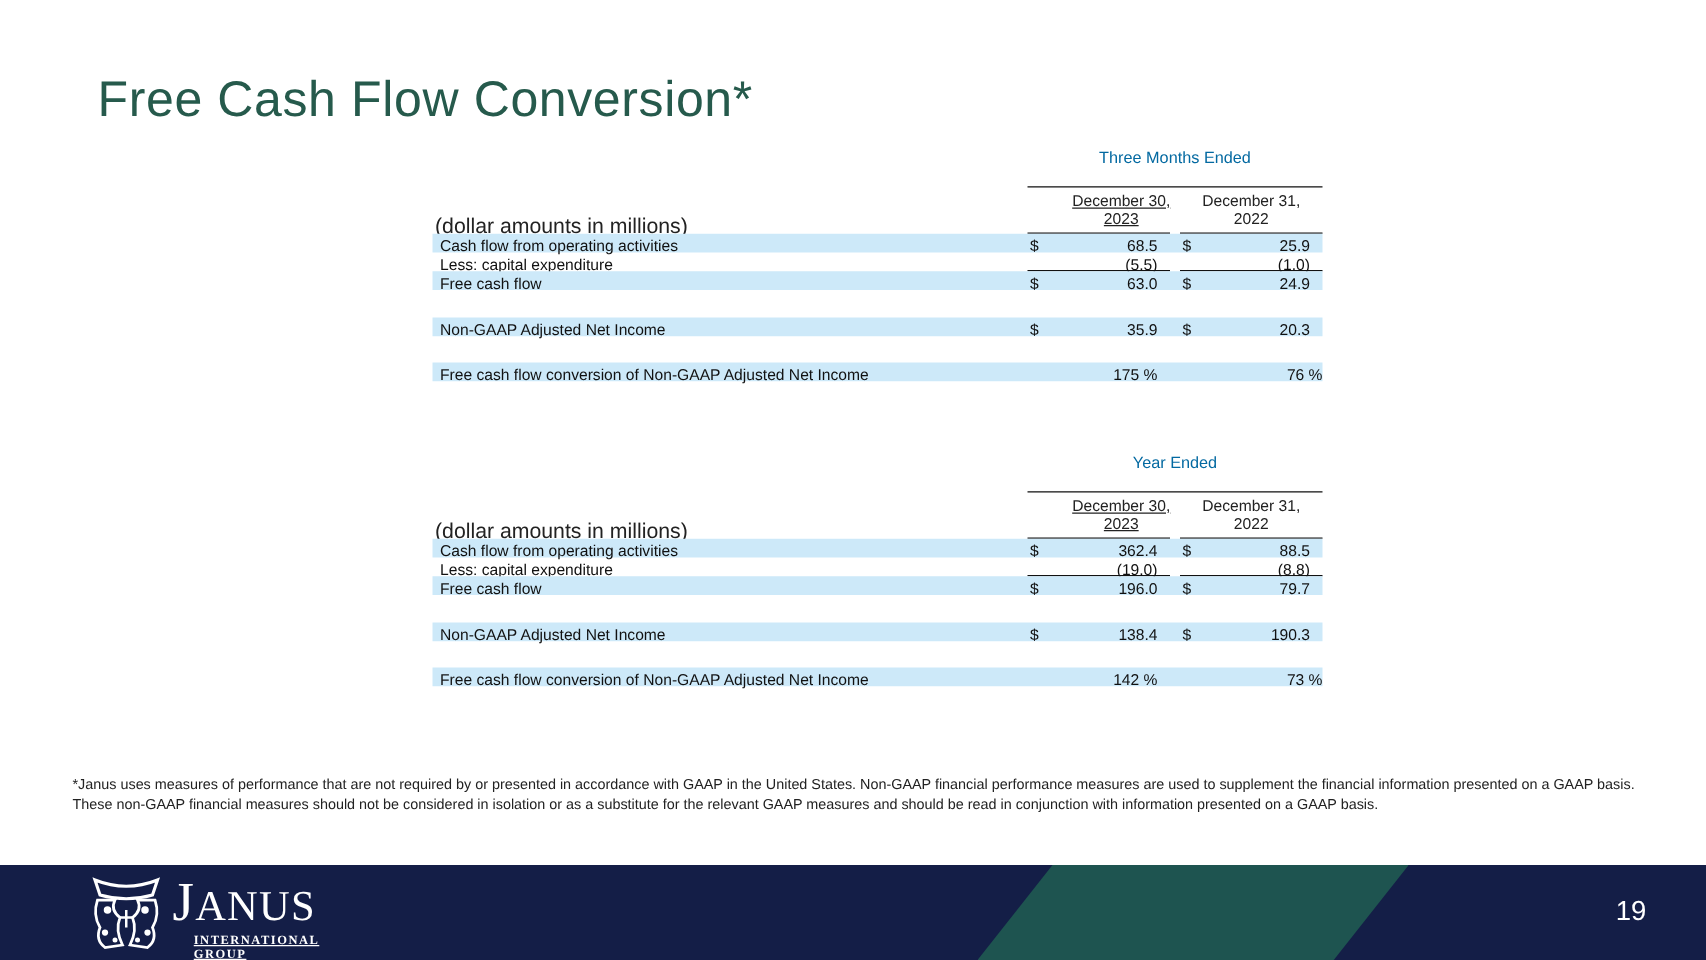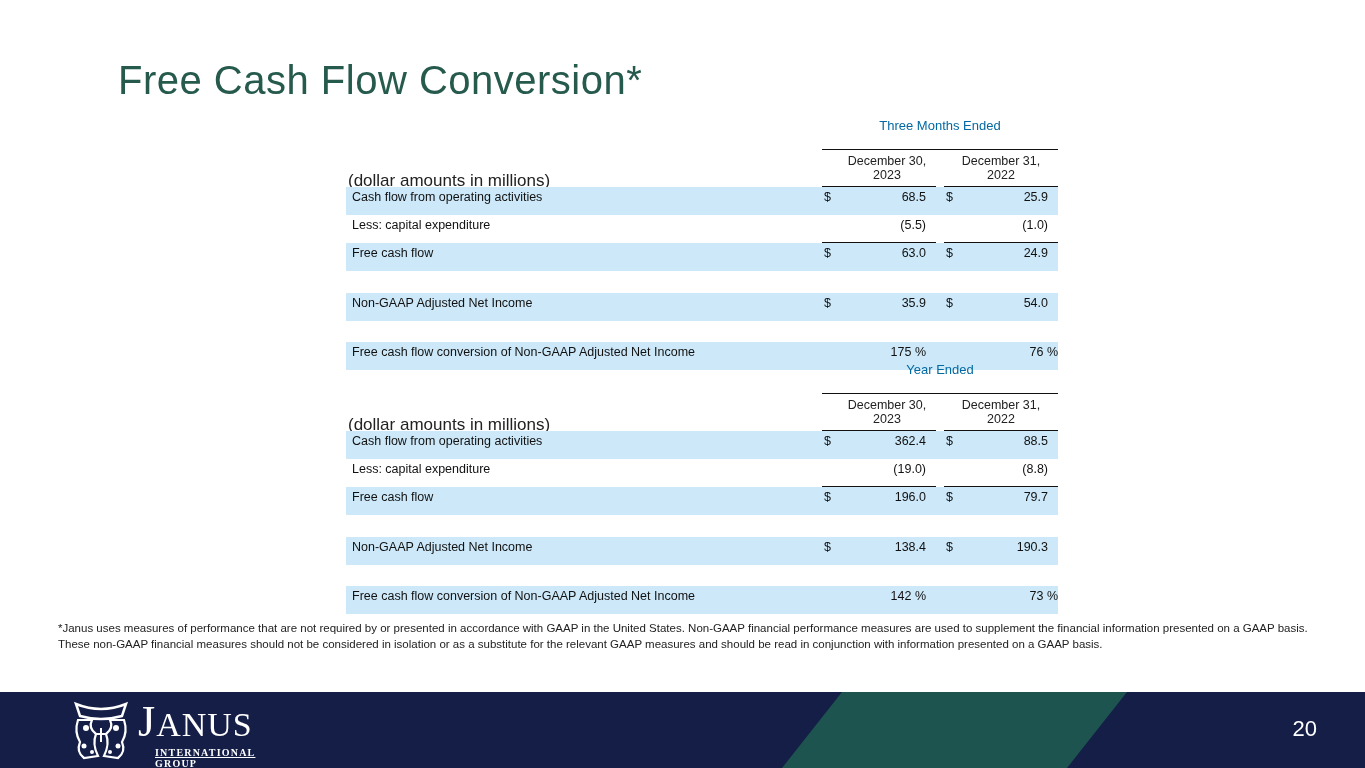--- a/index.html
+++ b/index.html
@@ -1,53 +1,53 @@
 <!DOCTYPE html>
 <html><head>
 <meta charset="utf-8">
 <style>
   * { box-sizing: border-box; margin: 0; padding: 0; }
   html, body { width: 1365px; height: 768px; overflow: hidden; background: #ffffff; }
   body { position: relative; font-family: "Liberation Sans", sans-serif; color: #111; }
 
   .title {
     position: absolute; left: 78px; top: 58px;
-    font-size: 40px; color: #265a4c; font-weight: normal; letter-spacing: 0.5px; margin-left: 40px;
+    font-size: 40px; color: #265a4c; font-weight: normal; letter-spacing: 0.5px;
   }
 
   .fin-table { position: absolute; left: 346px; width: 712px; }
   .table-q { top: 112px; }
   .table-y { top: 356px; }
 
   .period-title {
     position: absolute; left: 476px; width: 236px; top: 6px;
     text-align: center; font-size: 13px; color: #0369a1;
   }
   .hdr-line-top {
     position: absolute; left: 476px; width: 236px; top: 37px;
     border-top: 1.5px solid #111;
   }
   .col-hdr {
     position: absolute; top: 42px; width: 114px;
     text-align: center; font-size: 12.5px; line-height: 14px; color: #222;
   }
-  .col-hdr.c1 { left: 484px; }
+  .col-hdr.c1 { left: 494px; text-decoration: underline; }
   .col-hdr.c2 { left: 598px; }
   .col-hdr-underline {
     position: absolute; top: 74px; width: 114px; border-top: 1.5px solid #111;
   }
   .col-hdr-underline.c1 { left: 476px; }
   .col-hdr-underline.c2 { left: 598px; }
   .units-label {
     position: absolute; left: 2px; top: 59px; font-size: 17px; color: #222;
   }
 
   .rows { position: absolute; left: 0; top: 75px; width: 712px; }
   .row {
-    position: relative; height: 28px; width: 712px;
+    position: relative; height: 15px; width: 712px;
     font-size: 12.5px; line-height: 21.5px; color: #111;
   }
   .row.shade { background: #cde9f9; }
   .row.spacer { height: 21.5px; }
   .row .lbl { position: absolute; left: 6px; }
   .row .cur1 { position: absolute; left: 478px; }
   .row .v1 { position: absolute; right: 132px; text-align: right; }
   .row .cur2 { position: absolute; left: 600px; }
   .row .v2 { position: absolute; right: 10px; text-align: right; }
   .row .pct1 { position: absolute; right: 132px; text-align: right; }
@@ -128,21 +128,21 @@
       <span class="v1">63.0</span>
       <span class="cur2">$</span>
       <span class="v2">24.9</span>
     </div>
     <div class="row spacer"></div>
     <div class="row shade">
       <span class="lbl">Non-GAAP Adjusted Net Income</span>
       <span class="cur1">$</span>
       <span class="v1">35.9</span>
       <span class="cur2">$</span>
-      <span class="v2">54.0</span>
+      <span class="v2">20.3</span>
     </div>
     <div class="row spacer"></div>
     <div class="row shade">
       <span class="lbl">Free cash flow conversion of Non-GAAP Adjusted Net Income</span>
       <span class="pct1">175 %</span>
       <span class="pct2">76 %</span>
     </div>
   </div>
 </div>
 
@@ -213,14 +213,14 @@
         <circle cx="46" cy="30" r="3" fill="#fff"></circle>
       <circle cx="14" cy="48" r="2.5" fill="#fff"></circle>
         <circle cx="48" cy="48" r="2.5" fill="#fff"></circle>
       <circle cx="22" cy="54" r="2" fill="#fff"></circle>
         <circle cx="40" cy="54" r="2" fill="#fff"></circle>
       <path d="M26 36 L36 36 M31 30 L31 44" stroke="#fff" stroke-width="2"></path>
     </svg>
     <div class="logo-word"><span class="big">J</span><span>ANUS</span></div>
     <div class="logo-sub">INTERNATIONAL GROUP</div>
   </div>
-  <div class="page-number">20</div>
+  <div class="page-number">19</div>
 </div>
 
 </body></html>

